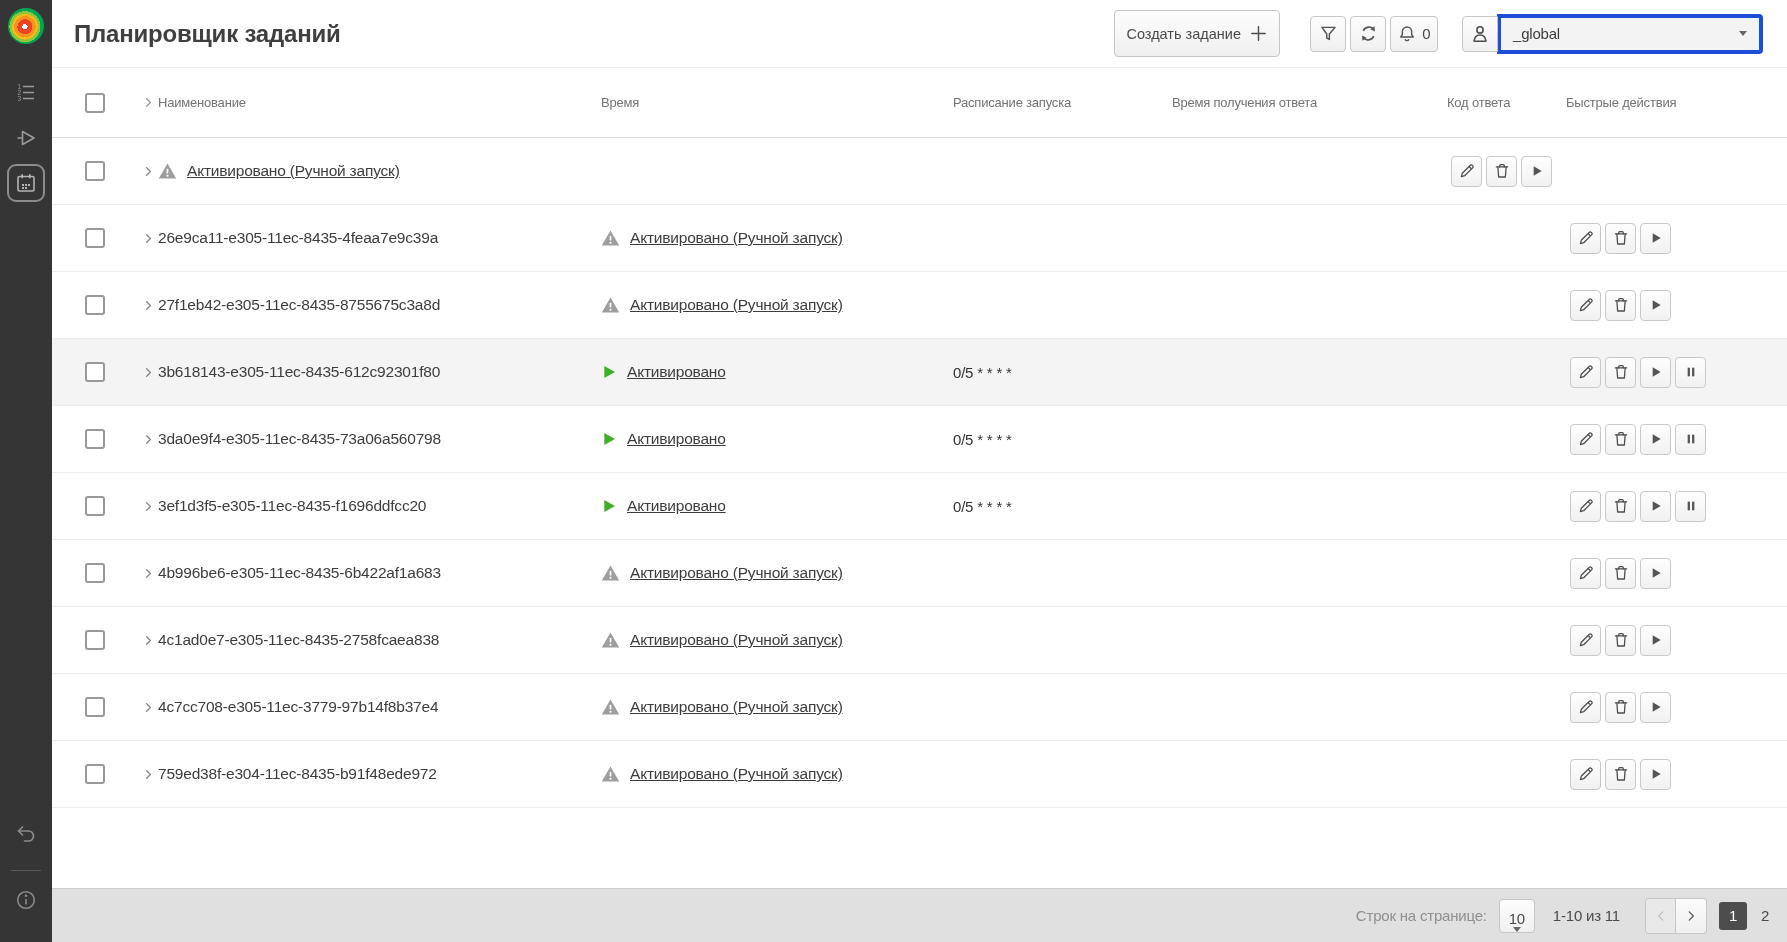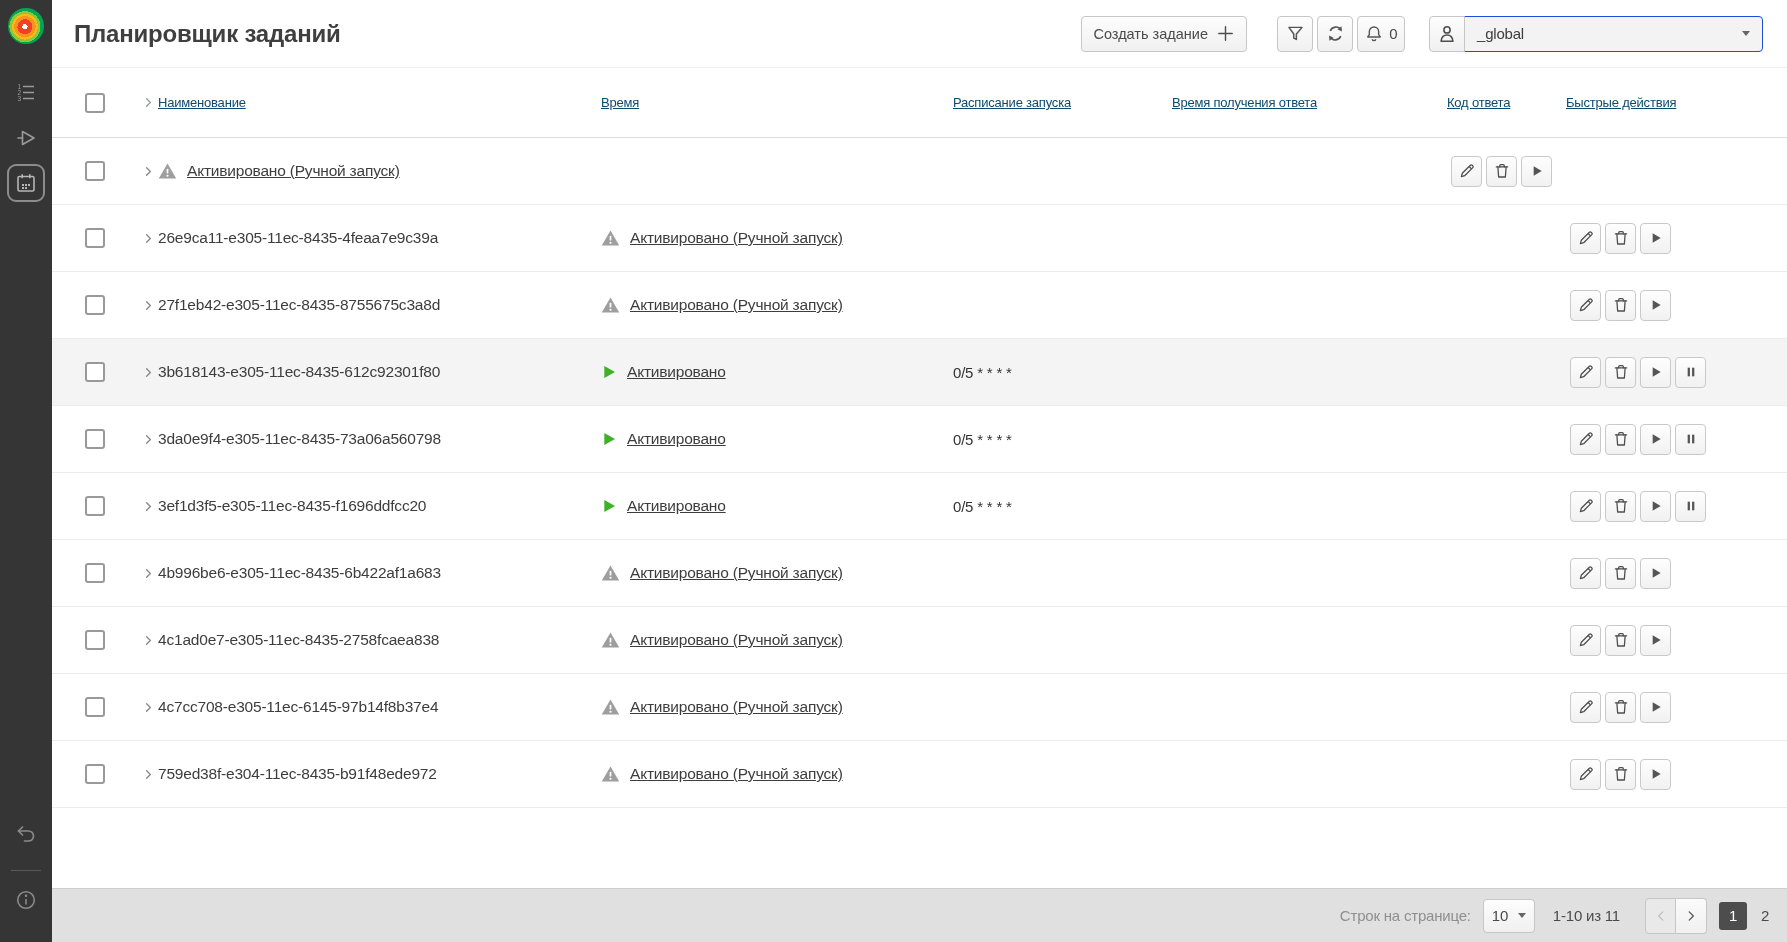--- a/index.html
+++ b/index.html
@@ -19,46 +19,46 @@
   .sidebar-divider { width:30px; height:1px; background:#5a5a5a; margin:10px 0; }
   .sidebar-bottom { margin-bottom:16px; display:flex; flex-direction:column; align-items:center; }
 
   
   .main { flex:1; display:flex; flex-direction:column; height:100%; }
 
   .app-header { height:68px; min-height:68px; display:flex; align-items:center; padding:0 24px 0 22px; border-bottom:1px solid #efefef;justify-content:space-between; }
   .app-title { font-size:24px; font-weight:600; color:#3f3f3f; }
   .header-actions { margin-left:auto; display:flex; align-items:center; }
   .btn { background:linear-gradient(#fdfdfd,#f0f0f0); border:1px solid #c6c6c6; border-radius:4px; color:#4a4a4a; font-family:inherit; display:flex; align-items:center; justify-content:center; cursor:pointer; }
-  .btn-create { height:36px; padding:16px 11px; font-size:14.5px; gap:8px; margin-right:30px; }
+  .btn-create { height:47px; padding:16px 11px; font-size:14.5px; gap:8px; margin-right:30px; }
   .btn-icon { width:36px; height:36px; margin-right:4px; }
   .btn-bell { width:48px; height:36px; gap:5px; font-size:15px; margin-right:24px; }
   .btn-user { width:36px; height:36px; border-radius:4px 0 0 4px; margin-right:-1px; position:relative; z-index:1; }
-  .scope-select { width:299px; height:36px; background:#f3f3f3; border:1px solid #1d4ed8; border-radius:0 4px 4px 0; display:flex; align-items:center; padding:16px 12px; font-size:15px; color:#3c3c3c; cursor:pointer; }
+  .scope-select { width:266px; height:36px; background:#f3f3f3; border:4px solid #1d4ed8; border-radius:0 4px 4px 0; display:flex; align-items:center; padding:16px 12px; font-size:15px; color:#3c3c3c; cursor:pointer; }
   .scope-select .caret { margin-left:auto; }
   .caret { width:0; height:0; border-left:4.5px solid transparent; border-right:4.5px solid transparent; border-top:5.5px solid #666; }
 
   
   .grid-cols { display:grid; grid-template-columns:86px 20px 443px 352px 219px 275px 119px 1fr; align-items:center; }
-  .table-head { height:70px; min-height:70px; border-bottom:1px solid #dcdcdc; color:#0c4a6e; font-size:13px;text-decoration:underline; }
+  .table-head { height:70px; min-height:70px; border-bottom:1px solid #dcdcdc; color:#737373; font-size:13px; }
   .cell-check { display:flex; justify-content:center; }
   .checkbox { width:20px; height:20px; border:2px solid #999; border-radius:3px; background:#fff; cursor:pointer; }
   .cell-chevron { display:flex; align-items:center; justify-content:center; cursor:pointer; }
   .row { height:67px; min-height:67px; border-bottom:1px solid #ececec; font-size:15.5px; color:#3d3d3d; }
   .row.highlighted { background:#f4f4f4; }
   .cell-status { display:flex; align-items:center; gap:10px;text-decoration:underline; }
   .cell-schedule { font-size:15px; color:#333; }
   .cell-actions { display:flex; gap:4px; padding-left:4px; }
   .action-btn { width:31px; height:31px; background:linear-gradient(#fefefe,#f1f1f1); border:1px solid #c9c9c9; border-radius:4px; display:flex; align-items:center; justify-content:center; cursor:pointer; }
   .table-spacer { flex:1; }
 
   
   .footer { height:54px; min-height:54px; background:#e0e0e0; border-top:1px solid #cfcfcf; display:flex; align-items:center; justify-content:flex-end; padding-right:10px; font-size:15px; }
   .rows-label { color:#8f8f8f; margin-right:12px; }
-  .pp-select { width:52px; height:34px; padding:0 8px; display:flex; align-items:center; justify-content:space-between; font-size:15px; margin-right:18px; }
+  .pp-select { width:36px; height:34px; padding:0 8px; display:flex; align-items:center; justify-content:flex-end; font-size:15px; margin-right:18px;flex-direction:column; }
   .range-label { color:#4a4a4a; margin-right:25px; }
   .pager { display:flex; margin-right:12px; }
   .pg-btn { width:31px; height:36px; border:1px solid #c6c6c6; display:flex; align-items:center; justify-content:center; cursor:pointer; }
   .pg-prev { border-radius:4px 0 0 4px; background:#e9e9e9; }
   .pg-next { border-radius:0 4px 4px 0; background:linear-gradient(#fbfbfb,#f0f0f0); border-left:none; }
   .page-active { width:28px; height:28px; background:#4d4d4d; color:#fff; border-radius:3px; display:flex; align-items:center; justify-content:center; margin-right:6px; cursor:pointer; }
   .page-plain { width:24px; text-align:center; color:#4a4a4a; cursor:pointer; }
 </style>
 </head>
 <body>
@@ -595,21 +595,21 @@
   </div>
         <div class="row grid-cols">
     <div class="cell-check">
             <span class="checkbox"></span>
           </div>
     <div class="cell-chevron">
       <svg width="13" height="13" viewBox="0 0 24 24">
         <path d="M8.5 5l7 7-7 7" fill="none" stroke="#888" stroke-width="2.4" stroke-linecap="round" stroke-linejoin="round"></path>
       </svg>
     </div>
-    <div>4c7cc708-e305-11ec-6145-97b14f8b37e4</div>
+    <div>4c7cc708-e305-11ec-3779-97b14f8b37e4</div>
     <div class="cell-status">
       <svg width="19" height="18" viewBox="0 0 24 22">
         <path d="M12 1.5 23 20.5H1z" fill="#9e9e9e"></path>
         <rect x="10.9" y="8" width="2.2" height="6.2" rx="1.1" fill="#fff"></rect>
         <circle cx="12" cy="17" r="1.4" fill="#fff"></circle>
       </svg>
 
       <span>Активировано (Ручной запуск)</span>
     </div>
     <div class="cell-schedule"></div>

